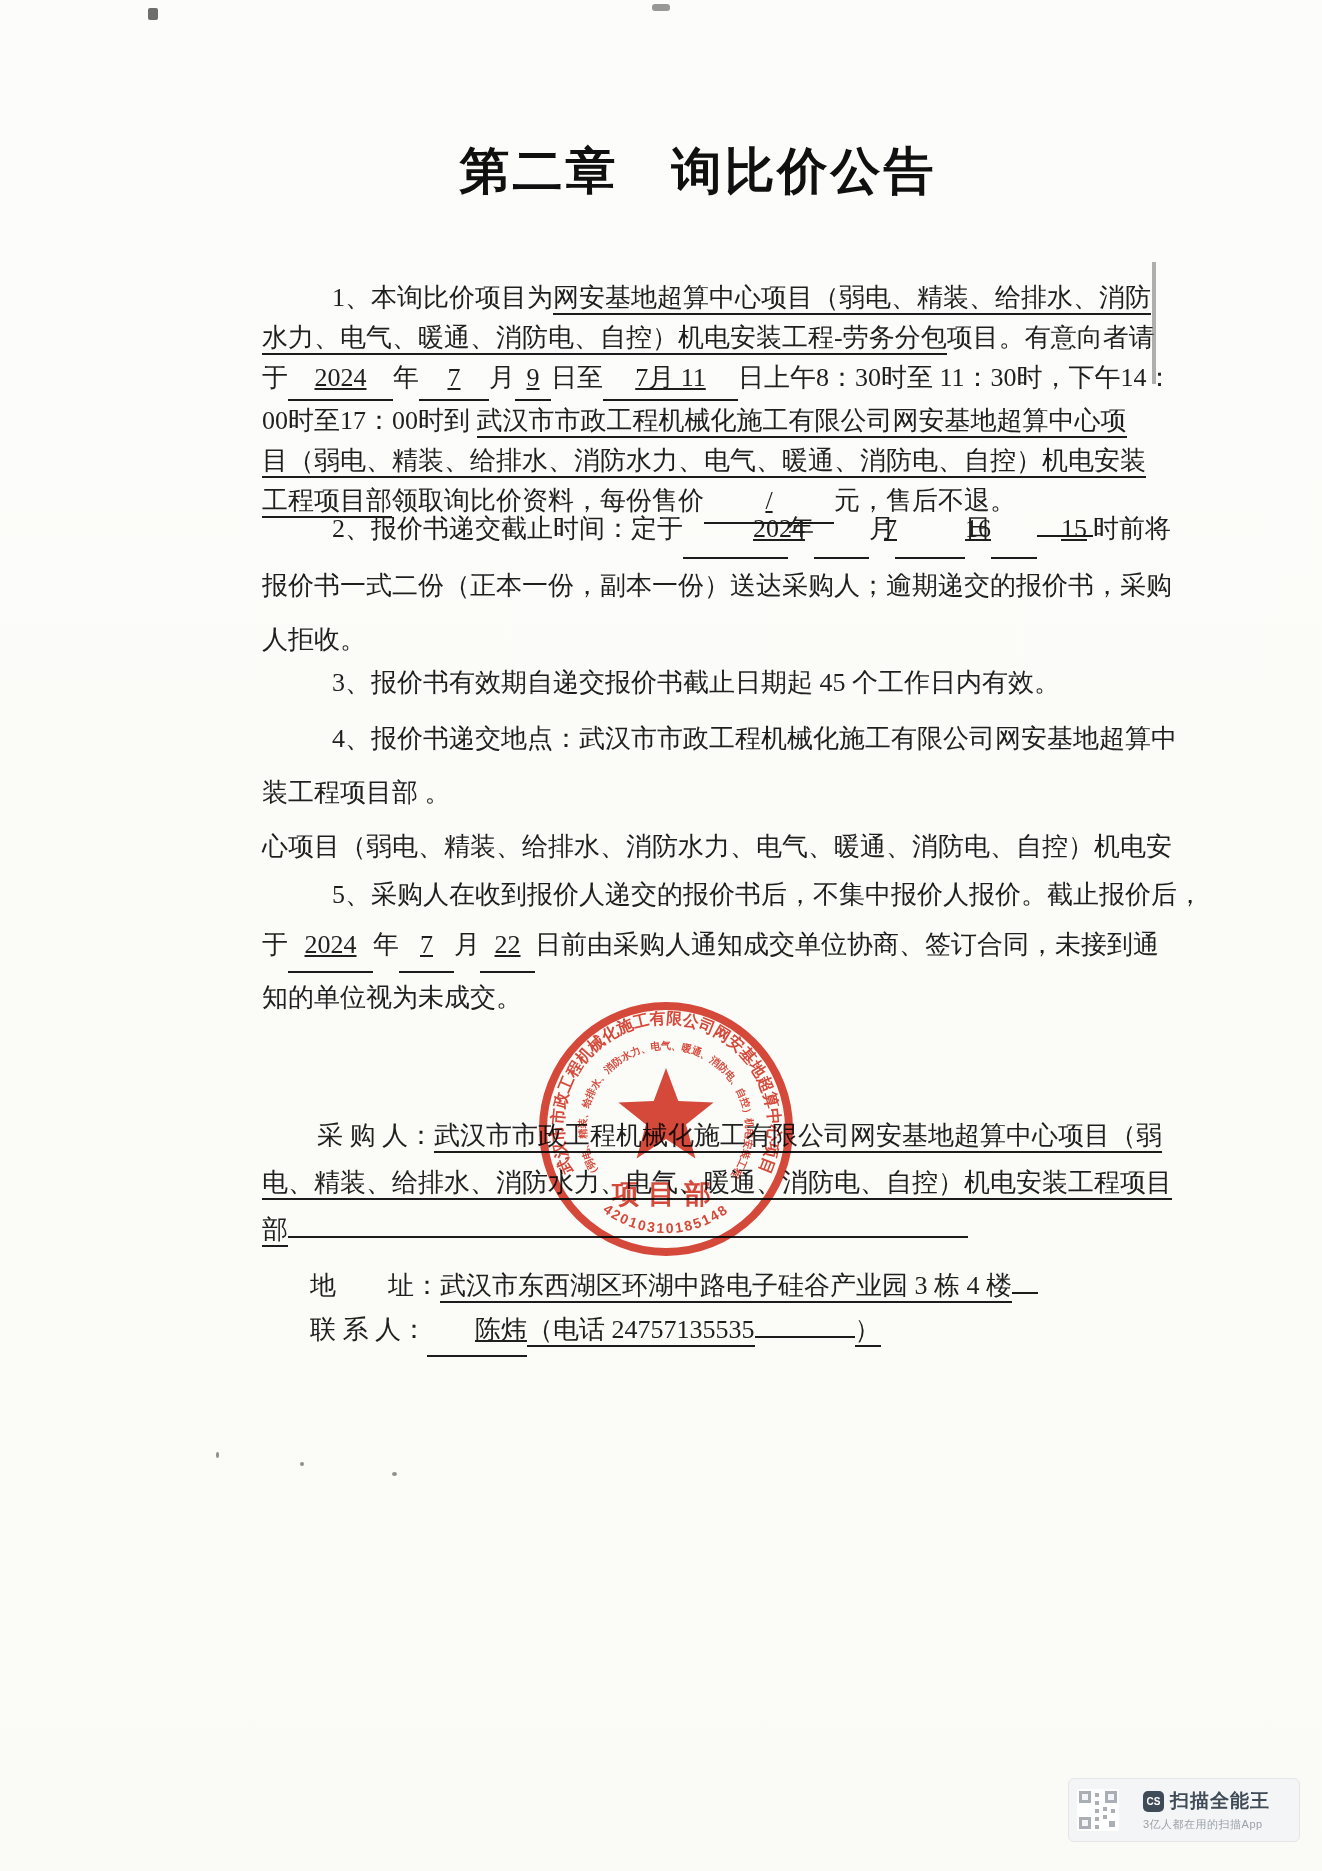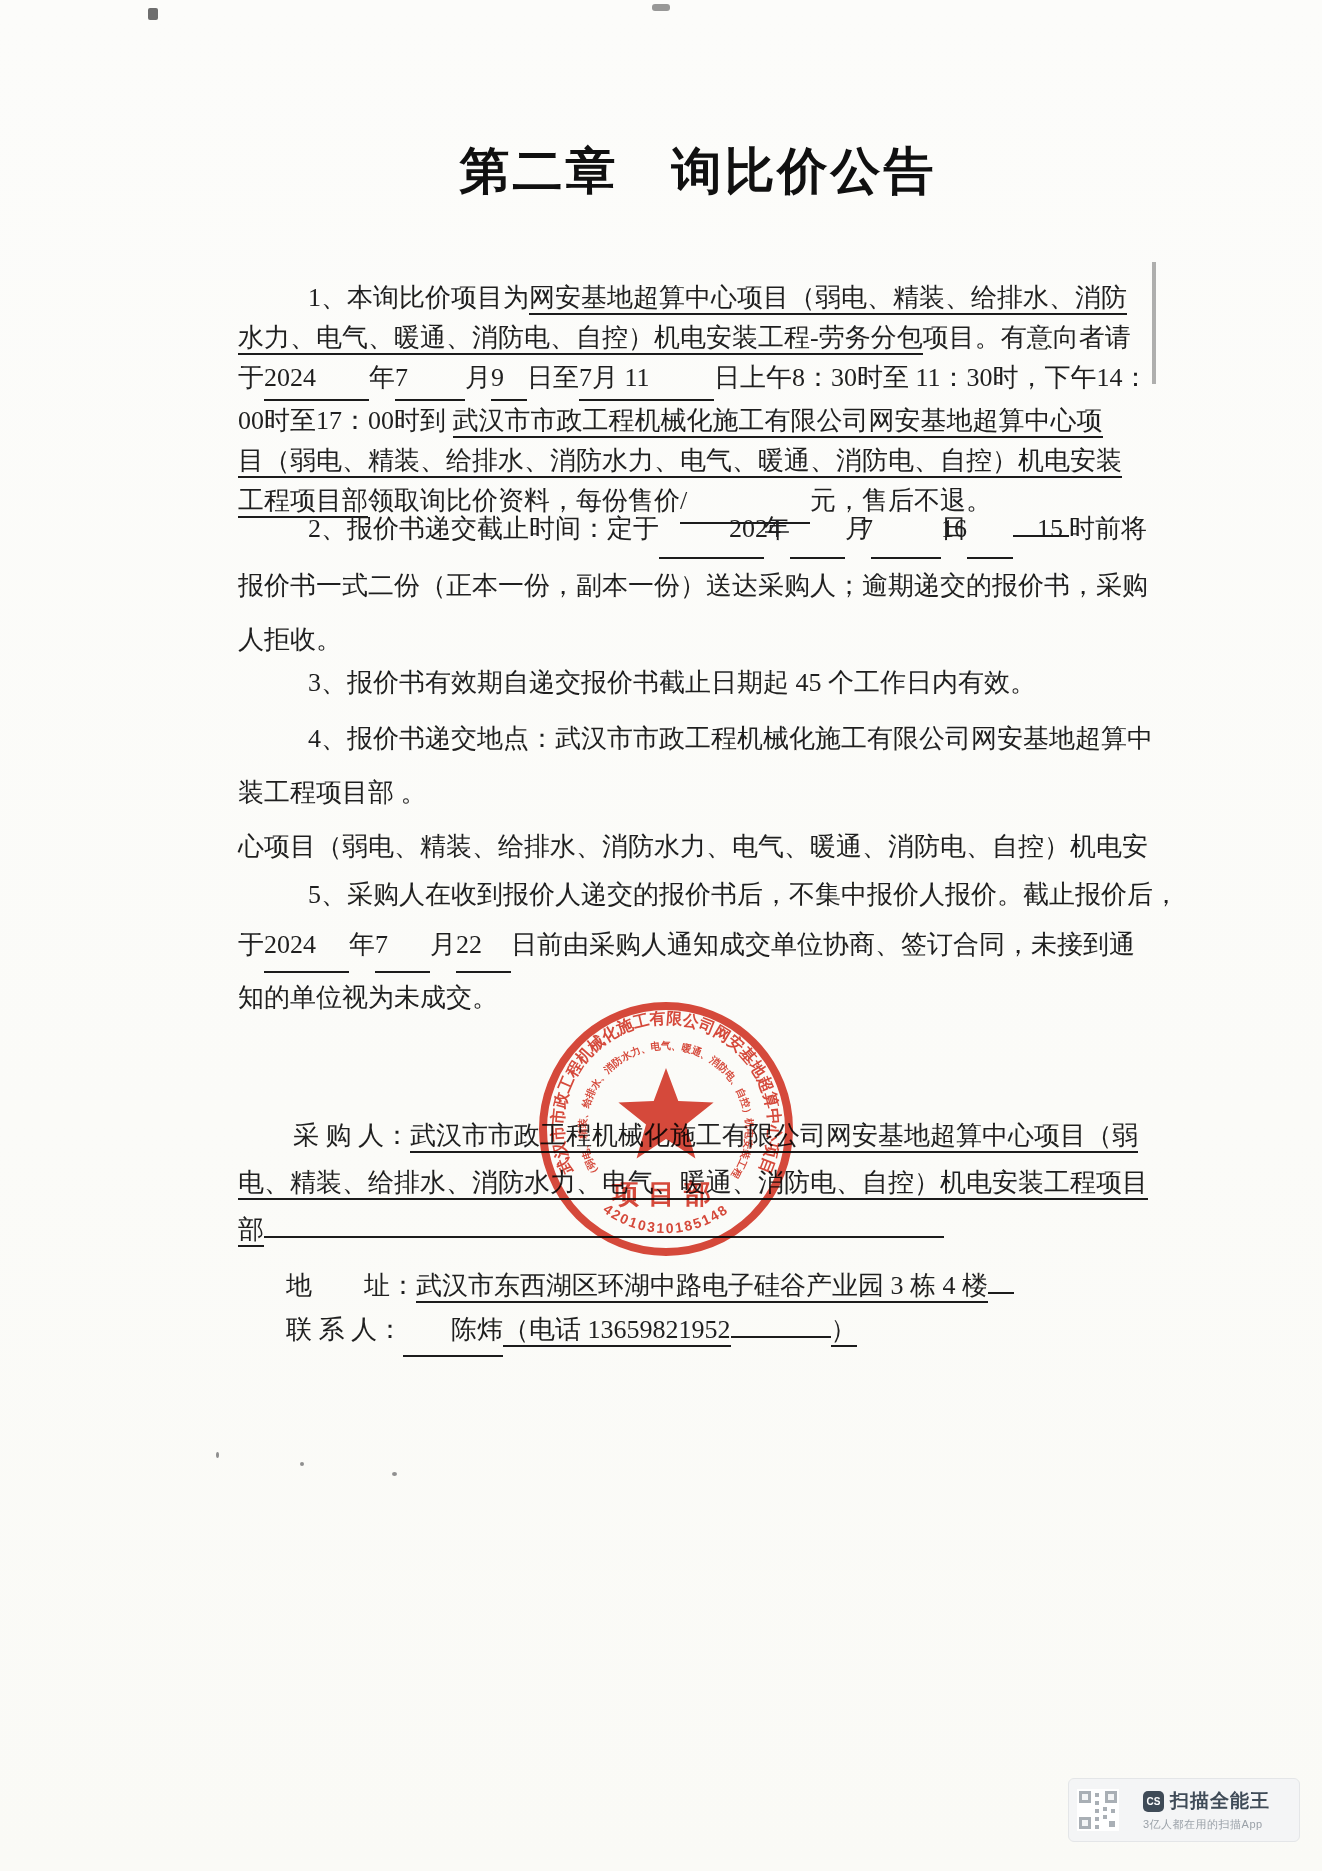--- a/index.html
+++ b/index.html
@@ -3,33 +3,33 @@
 <meta charset="utf-8">
 <style>
   html,body{margin:0;padding:0;background:#ffffff;}
   .page{position:relative;width:1322px;height:1871px;overflow:hidden;
         background:linear-gradient(180deg,#fcfcfa 0%,#fbfbf8 60%,#fafaf6 100%);
         font-family:"Liberation Serif","DejaVu Serif",serif;color:#1f1f1f;}
   .title{position:absolute;left:238px;top:138px;width:920px;text-align:center;
          font-family:"Liberation Sans","DejaVu Sans",sans-serif;
          font-weight:700;font-size:50px;letter-spacing:3px;color:#101010;}
   .para{position:absolute;left:238px;width:930px;font-size:26px;}
-  .ln{white-space:nowrap;}
+  .ln{white-space:nowrap;margin-left:24px;}
   .p1 .ln{line-height:40px;}
   .p2 .ln,.p3 .ln,.p4 .ln{line-height:54px;}
   .p5 .ln{line-height:50px;}
   .buyer .ln{line-height:47px;}
   .addr .ln,.contact .ln{line-height:48px;}
   .ind{text-indent:70px;}
   .ind2{text-indent:55px;}
   .ind3{text-indent:48px;}
   .run{}
   .u{border-bottom:2px solid #1c1c1c;padding-bottom:1px;}
   .blank{display:inline-block;}
-  .ctr{}
+  .ctr{text-align:center;text-decoration:underline;}
   
   .seal{position:absolute;left:533px;top:996px;width:266px;height:266px;
         mix-blend-mode:multiply;opacity:.92;filter:blur(.3px);}
   .seal svg{width:100%;height:100%;}
   
   .art{position:absolute;background:#6f6f6f;}
   .art-v1{left:1152px;top:262px;width:4px;height:122px;opacity:.55;}
   .speck1{left:148px;top:8px;width:10px;height:12px;opacity:.75;border-radius:2px;background:#3f3f3f;}
   .speck2{left:652px;top:4px;width:18px;height:7px;opacity:.6;border-radius:3px;background:#555;}
   .dot{position:absolute;background:#8f8f8f;border-radius:50%;}
@@ -91,21 +91,21 @@
     <div class="ln ind2"><span class="run">采  购  人：</span><span class="run u">武汉市市政工程机械化施工有限公司网安基地超算中心项目（弱</span></div>
     <div class="ln"><span class="run u">电、精装、给排水、消防水力、电气、暖通、消防电、自控）机电安装工程项目</span></div>
     <div class="ln"><span class="run u">部</span><span class="run u blank" style="width: 680px;"></span></div>
   </div>
 
   <div class="para addr" style="top:1262px;">
     <div class="ln ind3"><span class="run">地　　址：</span><span class="run u">武汉市东西湖区环湖中路电子硅谷产业园 3 栋 4 楼</span><span class="run u blank" style="width: 26px;"></span></div>
   </div>
 
   <div class="para contact" style="top:1306px;">
-    <div class="ln ind3"><span class="run">联  系  人：</span><span class="run u blank ctr" style="width: 100px;">陈炜</span><span class="run u">（电话 13659821952</span><span class="run u blank" style="width: 100px;"></span><span class="run u">）</span></div>
+    <div class="ln ind3"><span class="run">联  系  人：</span><span class="run u blank ctr" style="width: 100px;">陈炜</span><span class="run u">（电话 24757135535</span><span class="run u blank" style="width: 100px;"></span><span class="run u">）</span></div>
   </div>
 
   <div class="seal">
     <svg viewBox="0 0 266 266">
       <defs>
         <path id="ringOuter" d="M 40.6 176.1 A 103 103 0 1 1 225.4 176.1" fill="none"></path>
         <path id="ringInner" d="M 71.7 184.4 A 80 80 0 1 1 194.3 184.4" fill="none"></path>
         <path id="serialArc" d="M 47.8 192.7 A 104 104 0 0 0 218.2 192.7" fill="none"></path>
       </defs>
       <circle cx="133" cy="133" r="123" fill="none" stroke="#d63a2b" stroke-width="8"></circle>

